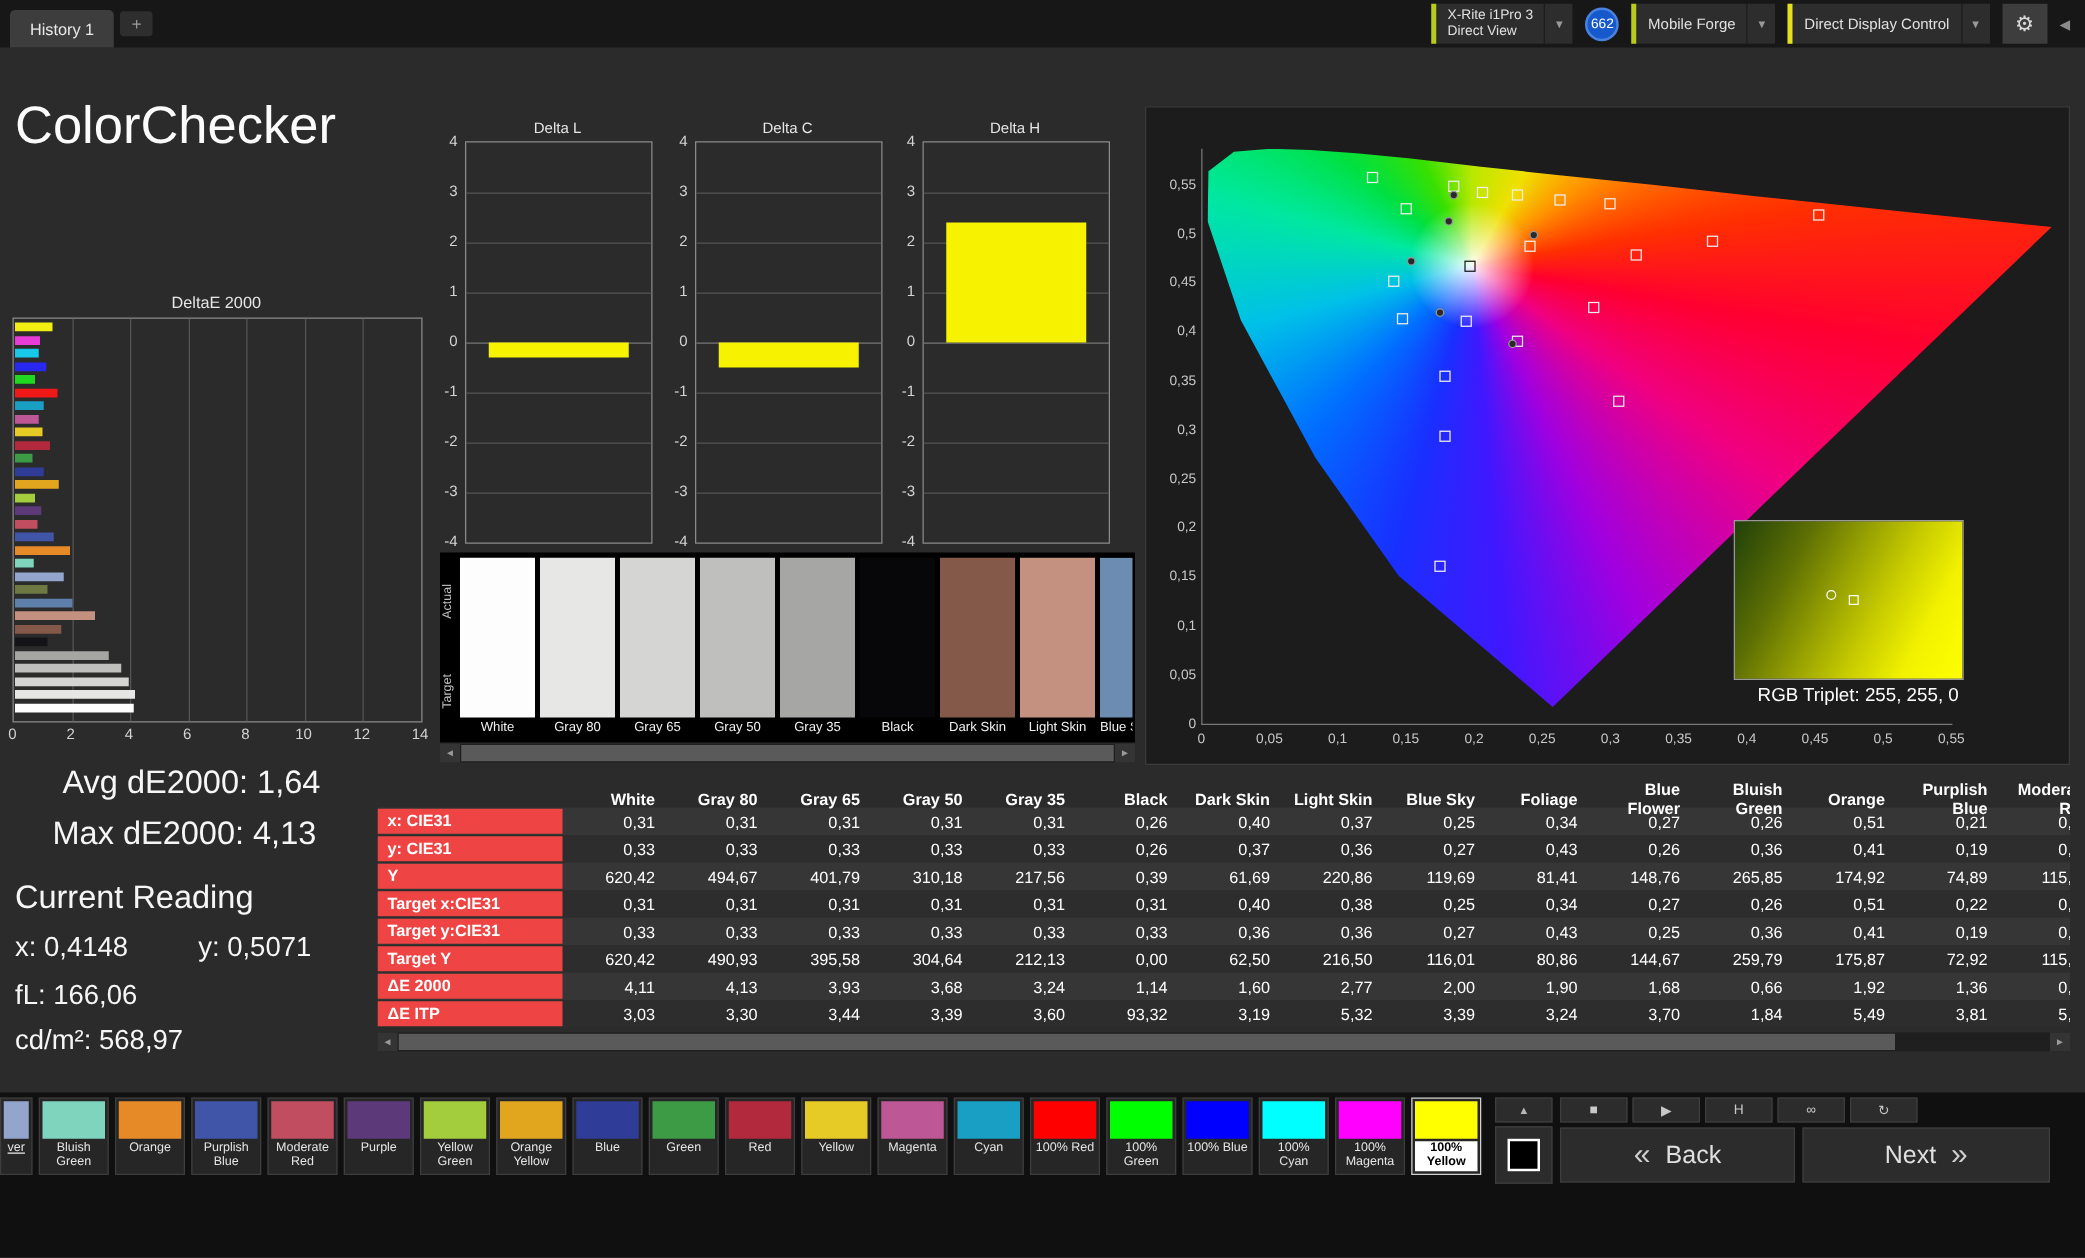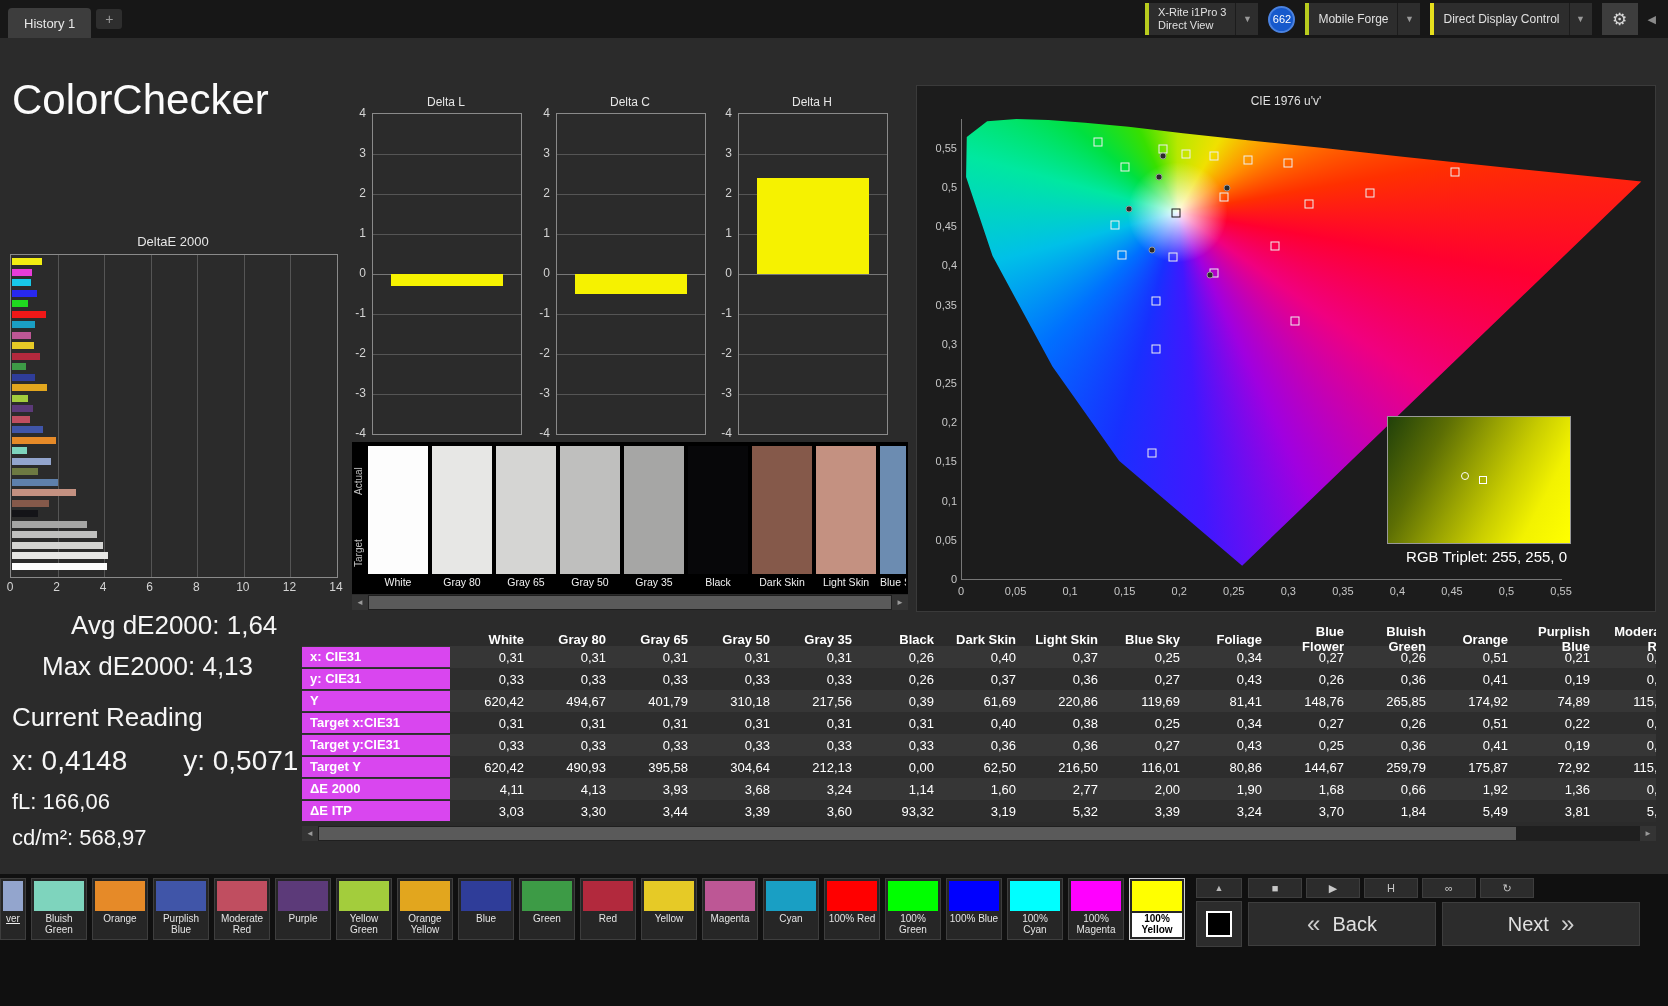--- a/index.html
+++ b/index.html
@@ -74,29 +74,29 @@
     background:linear-gradient(118deg,#20400a 0%,#5c6e04 25%,#98a202 45%,#c8cc00 62%,#f2f200 80%,#ffff00 100%);}
   .inset-circle{position:absolute;left:40%;top:44%;width:8px;height:8px;border:1.5px solid #fff;border-radius:50%;box-sizing:border-box;}
   .inset-square{position:absolute;left:50%;top:47%;width:8px;height:8px;border:1.5px solid #fff;box-sizing:border-box;}
   .cie-rgb{position:absolute;right:88px;top:462px;font-size:15px;color:#fff;}
 
   
   .stats{position:absolute;left:12px;top:610px;color:#f6f6f6;}
   .stat-avg{font-size:26px;padding-left:38px;text-align:center;}
   .stat-max{font-size:26px;padding-left:30px;margin-top:10px;}
   .stat-cur{font-size:26px;margin-top:20px;}
-  .stat-xy{font-size:28px;margin-top:12px;display:flex;gap:56px;}
+  .stat-xy{font-size:22px;margin-top:12px;display:flex;gap:56px;}
   .stat-fl{font-size:22px;margin-top:12px;}
   .stat-cd{font-size:22px;margin-top:10px;}
 
   
   .datatable{position:absolute;left:302px;top:624px;width:1354px;height:200px;overflow:hidden;font-size:13px;color:#fff;}
   .trow{display:grid;grid-template-columns:150px repeat(15,82px);height:22px;align-items:center;}
   .th{font-weight:bold;text-align:right;padding-right:10px;}
-  .rowlab{background:#d946ef;font-weight:bold;padding-left:8px;height:20px;line-height:20px;margin-right:2px;box-sizing:border-box;}
+  .rowlab{background:#ef4444;font-weight:bold;padding-left:8px;height:20px;line-height:20px;margin-right:2px;box-sizing:border-box;}
   .cell{text-align:right;padding-right:10px;}
 
   
   .bottombar{position:absolute;left:0;top:874px;width:1668px;height:132px;background:#101010;}
   .patches{position:absolute;left:0;top:4px;display:flex;gap:5px;}
   .patch{width:56px;background:#262626;border:1px solid #3e3e3e;padding:2px;box-sizing:border-box;flex:0 0 auto;}
   .patch-color{height:30px;}
   .patch-label{margin-top:2px;font-size:10px;line-height:11px;color:#e4e4e4;text-align:center;height:24px;overflow:hidden;}
   .patch.selected{border-color:#d0d0d0;}
   .patch.selected .patch-label{background:#fff;color:#000;font-weight:bold;}
@@ -312,21 +312,20 @@
       </div>
     </div>
 </div>
 <div class="scrollbar" style="left:352px;top:595px;width:556px;">
   <div class="sb-arrow" style="left:0;">◄</div>
   <div class="sb-arrow" style="right:0;">►</div>
   <div class="sb-thumb" style="left:17px;right:17px;"></div>
 </div>
 
 <div class="ciepanel">
-  <div class="cie-title">CIE 1976 u'v'</div>
   <div class="cie-ylab">
       <span style="top: 28.9px;">0,55</span>
       <span style="top: 68.09px;">0,5</span>
       <span style="top: 107.28px;">0,45</span>
       <span style="top: 146.47px;">0,4</span>
       <span style="top: 185.66px;">0,35</span>
       <span style="top: 224.85px;">0,3</span>
       <span style="top: 264.04px;">0,25</span>
       <span style="top: 303.23px;">0,2</span>
       <span style="top: 342.42px;">0,15</span>

